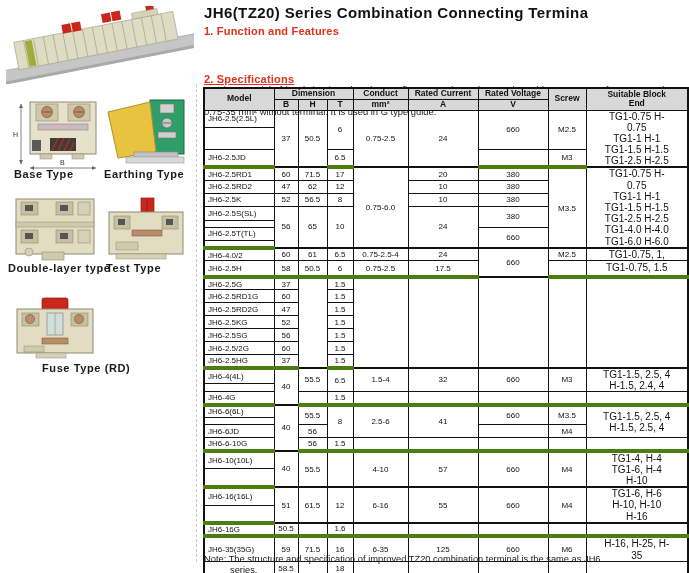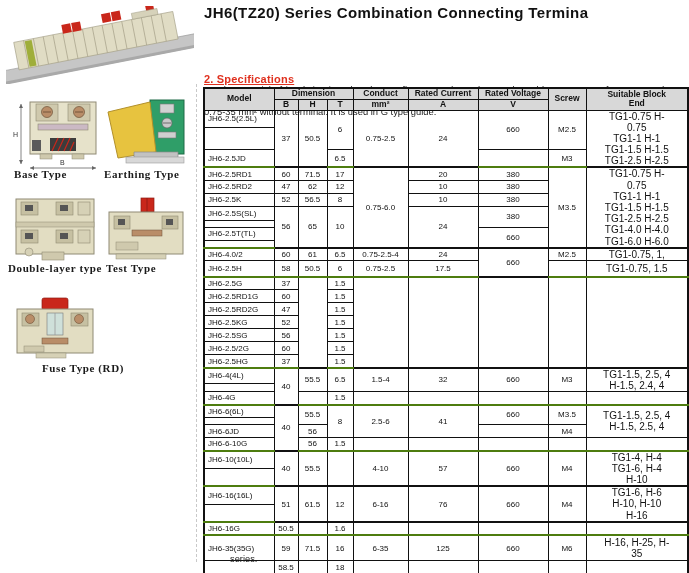--- a/index.html
+++ b/index.html
@@ -23,25 +23,25 @@
         border:2px solid #111;}
   th,td{border:1px solid #111;text-align:center;vertical-align:middle;
         padding:0 1px;overflow:hidden;}
   thead th{background:#d8d8d8;font-weight:bold;font-size:8.5px;white-space:pre-line;line-height:1.15;}
   td.model{text-align:left;padding-left:3px;white-space:nowrap;}
   td.end{white-space:pre-line;font-size:10px;line-height:1.12;}
   tbody tr{height:13px;}
   tbody tr.short{height:7px;}
   tbody tr.mid{height:16px;}
   tbody tr.tall{height:26px;}
-  tr.hb > td{border-bottom:2px solid #4d7c0f;}
+  tr.hb > td{border-bottom:4px solid #4d7c0f;}
   tr.ht > td{border-top:2px solid #111;}
   
   .fig{position:absolute;}
-  .fig-label{position:absolute;font-size:11px;font-weight:bold;letter-spacing:0.6px;color:#1a1a1a;white-space:nowrap;font-family:Liberation Serif, serif;}
+  .fig-label{position:absolute;font-size:11px;font-weight:bold;letter-spacing:0.6px;color:#1a1a1a;white-space:nowrap;}
   .col-sep{position:absolute;left:196px;top:84px;height:478px;width:0;border-left:1px dashed #c9c9c9;}
 </style>
 </head>
 <body>
 
 <div id="page">
 
   <div class="col-sep"></div>
 
   <div class="fig" style="left:6px;top:6px;">
@@ -149,20 +149,21 @@
       <line x1="43" y1="17" x2="43" y2="39" stroke="#999" stroke-width="0.8"></line>
       <rect x="30" y="42" width="26" height="6" fill="#b98d68" stroke="#6d5138" stroke-width="0.5"></rect>
       <rect x="12" y="50" width="20" height="6" fill="#cfc9ad" stroke="#8f8a74" stroke-width="0.5"></rect>
       <rect x="24" y="57" width="30" height="5" fill="#d6d1b6" stroke="#8f8a74" stroke-width="0.5"></rect>
     </svg>
   </div>
   <div class="fig-label" style="left:10px;top:362px;padding-left:32px;">Fuse Type (RD)</div>
 
   <div class="title">JH6(TZ20) Series Combination Connecting Termina</div>
 
+  <div class="h-red" id="features-heading">1. Function and Features</div>
   <div id="features-body">The material of insulation is Polycarbonate flame retardant. The metal used  box structure of copper conductor crimp technology and will not damage the conduct.   The rated voltage is AC 660V. It can connect the conduct of 0.75-35 mm² without terminal. It is used in G type guide.</div>
 
   <div class="h-red" id="spec-heading">2. Specifications</div>
 
   <div id="spec-table-wrap">
     <table>
       <colgroup>
         <col style="width:70px">
           <col style="width:24px">
           <col style="width:29px">
@@ -402,21 +403,21 @@
           </tr>
           <tr class="hb">
             <td class="model"></td>
           </tr>
           <tr class="ht">
             <td class="model">JH6-16(16L)</td>
             <td rowspan="2">51</td>
             <td rowspan="2">61.5</td>
             <td rowspan="2">12</td>
             <td rowspan="2">6-16</td>
-            <td rowspan="2">76</td>
+            <td rowspan="2">55</td>
             <td rowspan="2">660</td>
             <td rowspan="2">M4</td>
             <td rowspan="2" class="end">TG1-6, H-6
 H-10, H-10
 H-16</td>
           </tr>
           <tr class="hb">
             <td class="model"></td>
           </tr>
           <tr class="ht hb">
@@ -462,16 +463,17 @@
             <td></td>
             <td></td>
             <td></td>
             <td></td>
           </tr>
         </tbody>
     </table>
   </div>
 
   <div id="note">
+    <div class="line1">Note: The structure and specification of improved TZ20 combination terminal is the same as JH6</div>
     <div class="line2">series.</div>
   </div>
 
 </div>
 
 </body></html>

